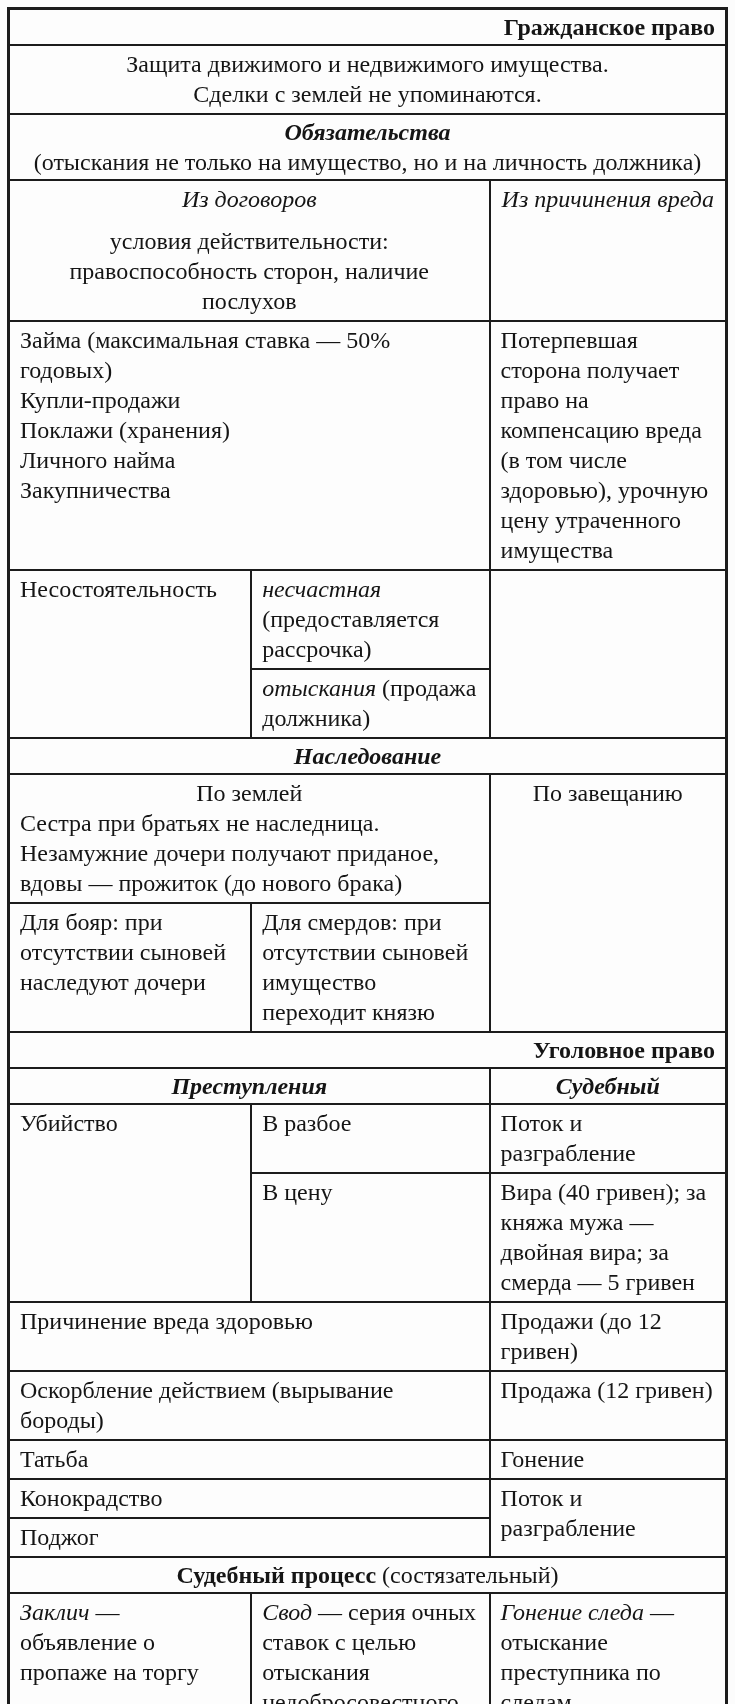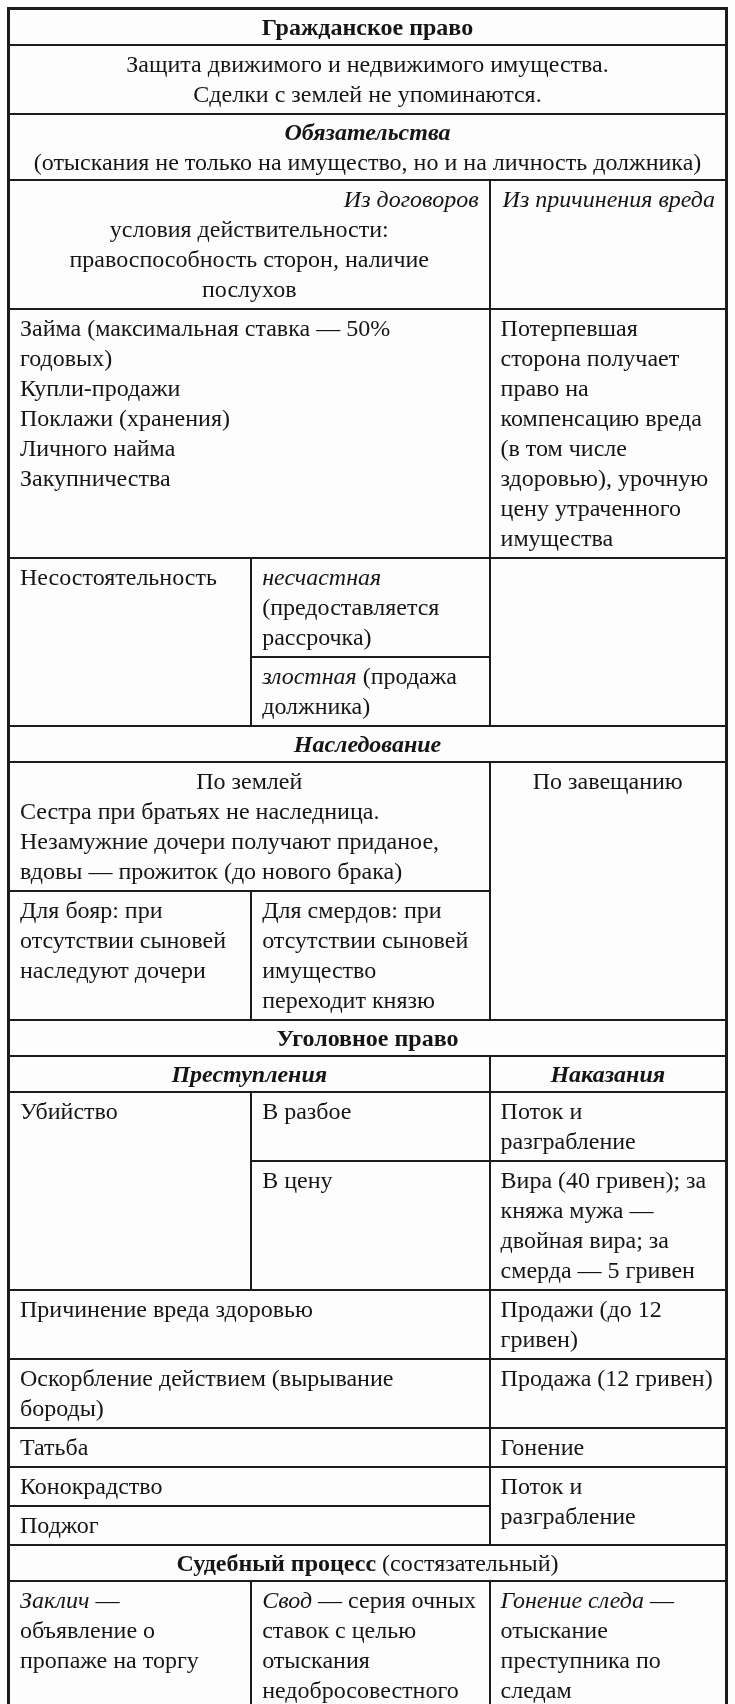--- a/index.html
+++ b/index.html
@@ -24,24 +24,24 @@
     font-size: 24px;
     line-height: 1.25;
   }
   td {
     border: 2px solid #1c1c1c;
     padding: 3px 10px 4px 10px;
     vertical-align: top;
     word-wrap: break-word;
   }
   .c  { text-align: center; }
-  .b  { font-weight: bold; }
-  .i  { font-style: italic; text-align: right; }
+  .b  { font-weight: bold; text-align: right; }
+  .i  { font-style: italic; }
   .bi { font-weight: bold; font-style: italic; }
-  .lines { white-space: pre-line; }
+  .lines { white-space: pre-line; margin-top: 12px; }
   .hdr { padding-top: 2px; padding-bottom: 2px; }
 </style>
 </head>
 <body>
 
 <div class="page">
   <table class="legal">
     <colgroup>
       <col style="width:33.8%">
       <col style="width:33.2%">
@@ -80,21 +80,21 @@
     </tr>
     <tr>
       <td rowspan="2">Несостоятельность</td>
       <td>
         <i>несчастная</i><span> (предоставляется рассрочка)</span>
       </td>
       <td rowspan="2"></td>
     </tr>
     <tr>
       <td>
-        <i>злостная</i><span> (продажа должника)</span>
+        <i>отыскания</i><span> (продажа должника)</span>
       </td>
     </tr>
 
     <tr>
       <td colspan="3" class="c bi hdr">Наследование</td>
     </tr>
     <tr>
       <td colspan="2">
         <div class="c">По землей</div>
         <div>Сестра при братьях не наследница. Незамужние дочери получают приданое, вдовы — прожиток (до нового брака)</div>
@@ -104,21 +104,21 @@
     <tr>
       <td>Для бояр: при отсутствии сыновей наследуют дочери</td>
       <td>Для смердов: при отсутствии сыновей имущество переходит князю</td>
     </tr>
 
     <tr>
       <td colspan="3" class="c b hdr">Уголовное право</td>
     </tr>
     <tr>
       <td colspan="2" class="c bi hdr">Преступления</td>
-      <td class="c bi hdr">Наказания</td>
+      <td class="c bi hdr">Судебный</td>
     </tr>
     <tr>
       <td rowspan="2">Убийство</td>
       <td>В разбое</td>
       <td>Поток и разграбление</td>
     </tr>
     <tr>
       <td>В цену</td>
       <td>Вира (40 гривен); за княжа мужа — двойная вира; за смерда — 5 гривен</td>
     </tr>

